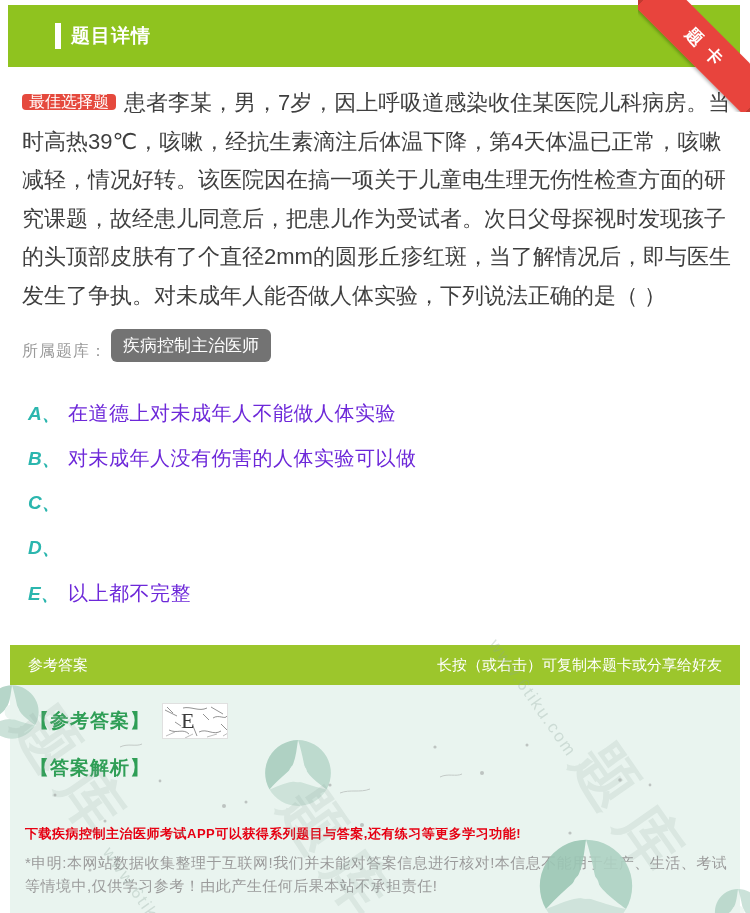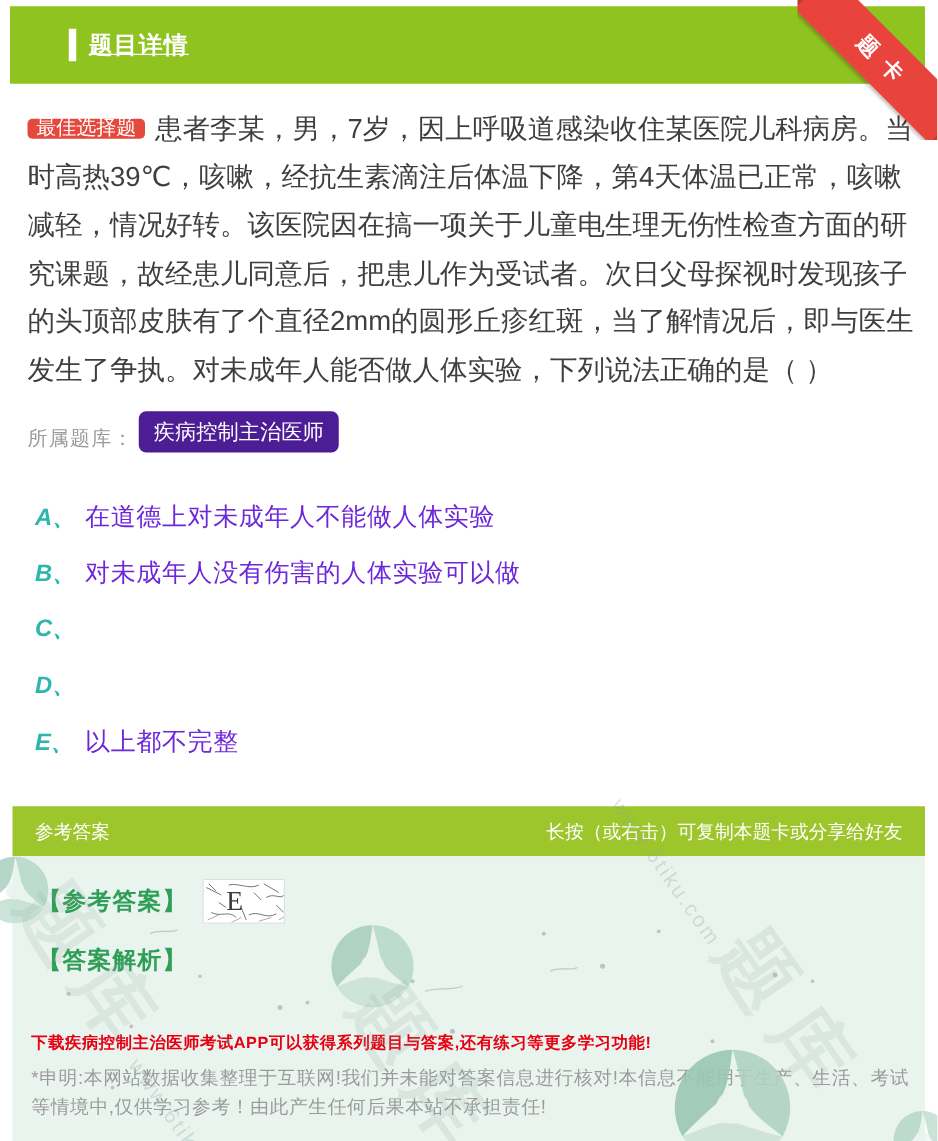--- a/index.html
+++ b/index.html
@@ -9,21 +9,21 @@
     font-family:"Liberation Sans","DejaVu Sans",sans-serif;
     -webkit-font-smoothing:antialiased;
   }
 
   
   .header-bar {
     position:absolute; left:8px; top:5px; width:732px; height:62px;
     background:#8fc31f; display:flex; align-items:center;
   }
   .header-accent { width:6px; height:26px; background:#ffffff; margin-left:47px; }
-  .header-title { color:#ffffff; font-size:19px; font-weight:bold; margin-left:10px; letter-spacing:1px;text-decoration:underline; }
+  .header-title { color:#ffffff; font-size:19px; font-weight:bold; margin-left:10px; letter-spacing:1px; }
 
   
   .ribbon-wrap { position:absolute; top:0; right:0; width:112px; height:112px; overflow:hidden; z-index:20; }
   .ribbon {
     position:absolute; top:26px; right:-44px; width:180px;
     transform:rotate(45deg);
     background:linear-gradient(90deg,#c23a30 0px,#c23a30 14px,#e8443d 14px,#e8443d 166px,#c23a30 166px);
     color:#ffffff; text-align:center; font-size:17px; font-weight:bold;
     letter-spacing:10px; padding:9px 0 9px 10px;
     box-shadow:0 2px 3px rgba(0,0,0,.25);
@@ -33,21 +33,21 @@
   .question-section { position:absolute; left:22px; top:84px; width:712px; }
   .question-text { font-size:22px; line-height:38.5px; color:#3f3f3f; text-align:left; }
   .type-badge {
     display:inline-block; background:#e5493d; color:#ffffff;
     font-size:16px; line-height:16px; padding:0 7px; border-radius:4px;
     margin-right:8px; position:relative; top:-3px;
   }
   .source-row { margin-top:14px; display:flex; align-items:flex-end; }
   .source-label { font-size:16px; color:#9b9b9b; letter-spacing:1px; }
   .source-badge {
-    display:inline-block; background:#4c1d95; color:#ffffff; font-size:17px;
+    display:inline-block; background:#737373; color:#ffffff; font-size:17px;
     padding:5px 12px; border-radius:6px; margin-left:4px; cursor:pointer;
   }
 
   
   .options { position:absolute; left:28px; top:400px; width:700px; }
   .option-row { display:flex; align-items:baseline; height:45px; cursor:pointer; }
   .option-letter {
     color:#2bb6ae; font-size:19px; font-weight:bold; font-style:italic;
     width:40px; flex:0 0 40px;
   }

